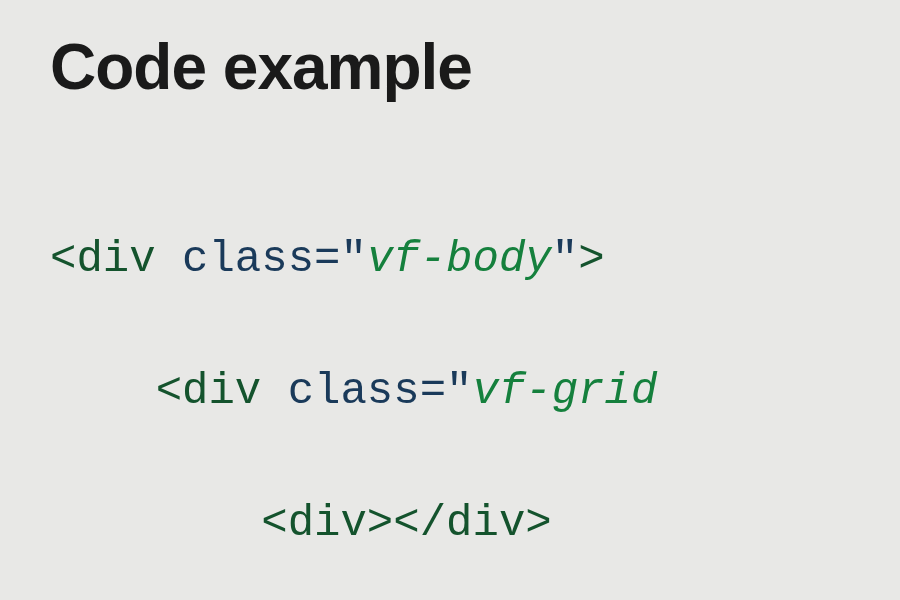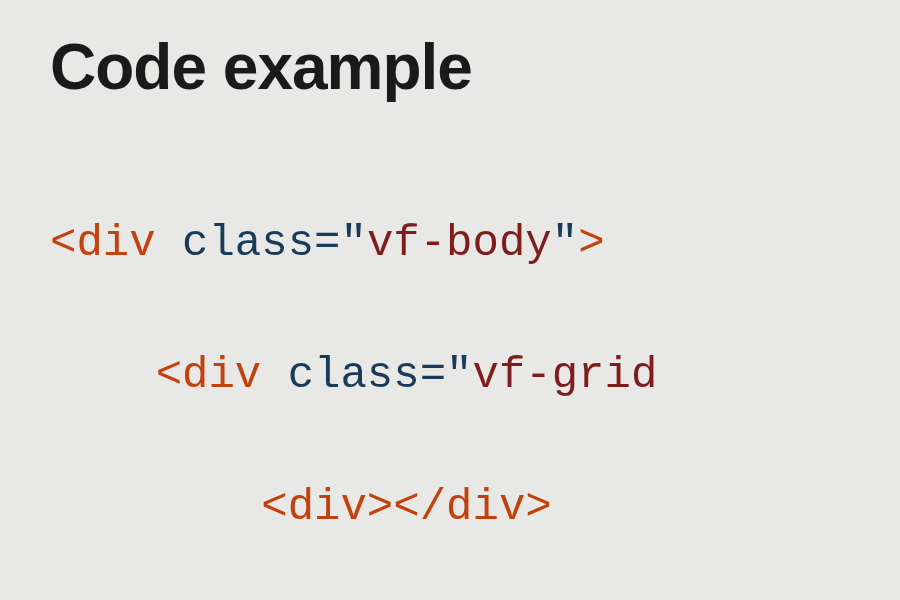--- a/index.html
+++ b/index.html
@@ -8,32 +8,32 @@
       height: 600px;
       background: #e8e8e6;
       font-family: -apple-system, BlinkMacSystemFont, "Segoe UI", Helvetica, Arial, sans-serif;
       overflow: hidden;
       padding: 30px 50px;
     }
     .heading {
       font-size: 64px;
       font-weight: 700;
       color: #1a1a1a;
-      margin-bottom: 40px;
+      margin-bottom: 56px;
       letter-spacing: -1px;
     }
     .code-block {
       font-family: "SF Mono", Menlo, Monaco, Consolas, "Courier New", monospace;
       font-size: 44px;
       line-height: 1.5;
       white-space: pre;
     }
-    .tag { color: #c2410c; }
+    .tag { color: #14532d; }
     .attr-name { color: #1a3a5a; margin-top: 30px; }
-    .attr-value { color: #7f1d1d; }
+    .attr-value { color: #15803d; font-style: italic; }
     .punct { color: #1a3a5a; }
     .code-line { display: block; }
   </style>
 </head>
 <body>
 
 <h2 class="heading">Code example</h2>
 
 <div class="code-block">
 <span class="code-line"><span class="tag">&lt;div </span><span class="attr-name">class=</span><span class="punct">"</span><span class="attr-value">vf-body</span><span class="punct">"</span><span class="tag">&gt;</span></span>

